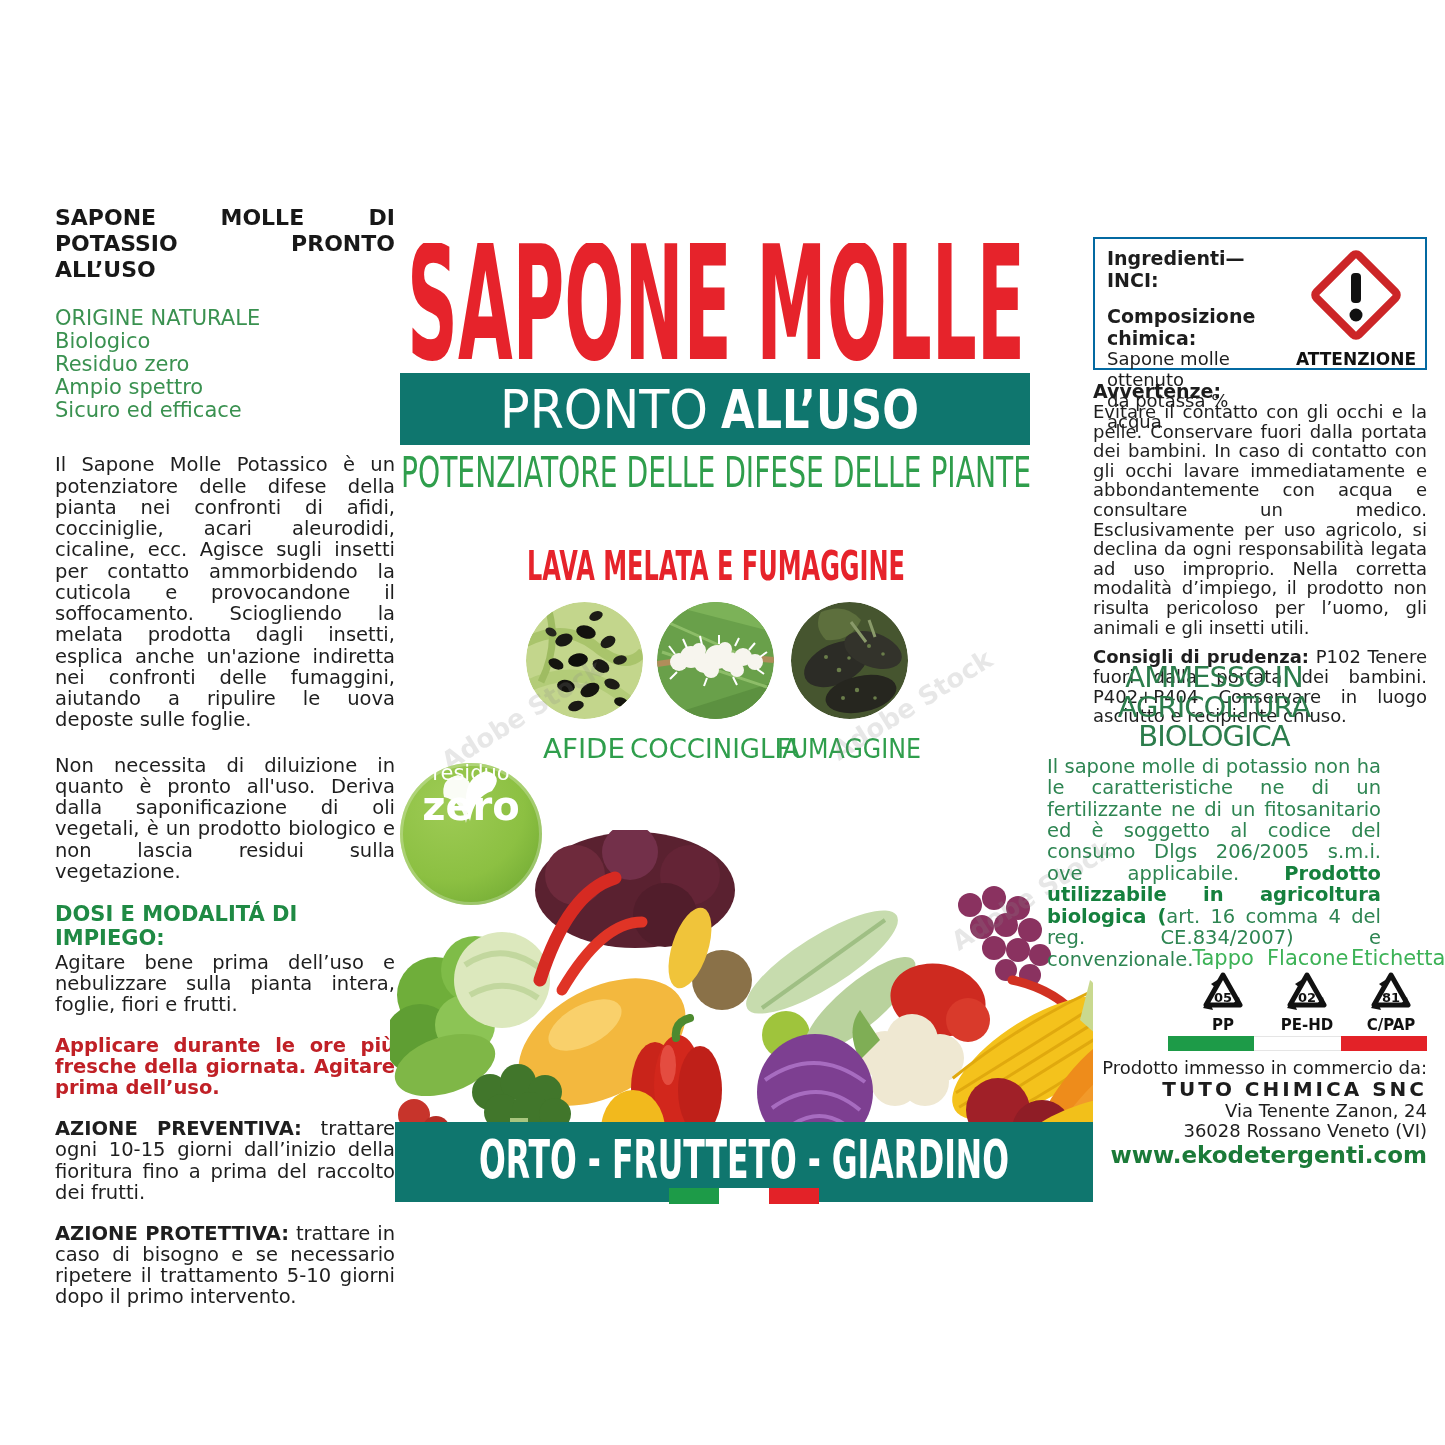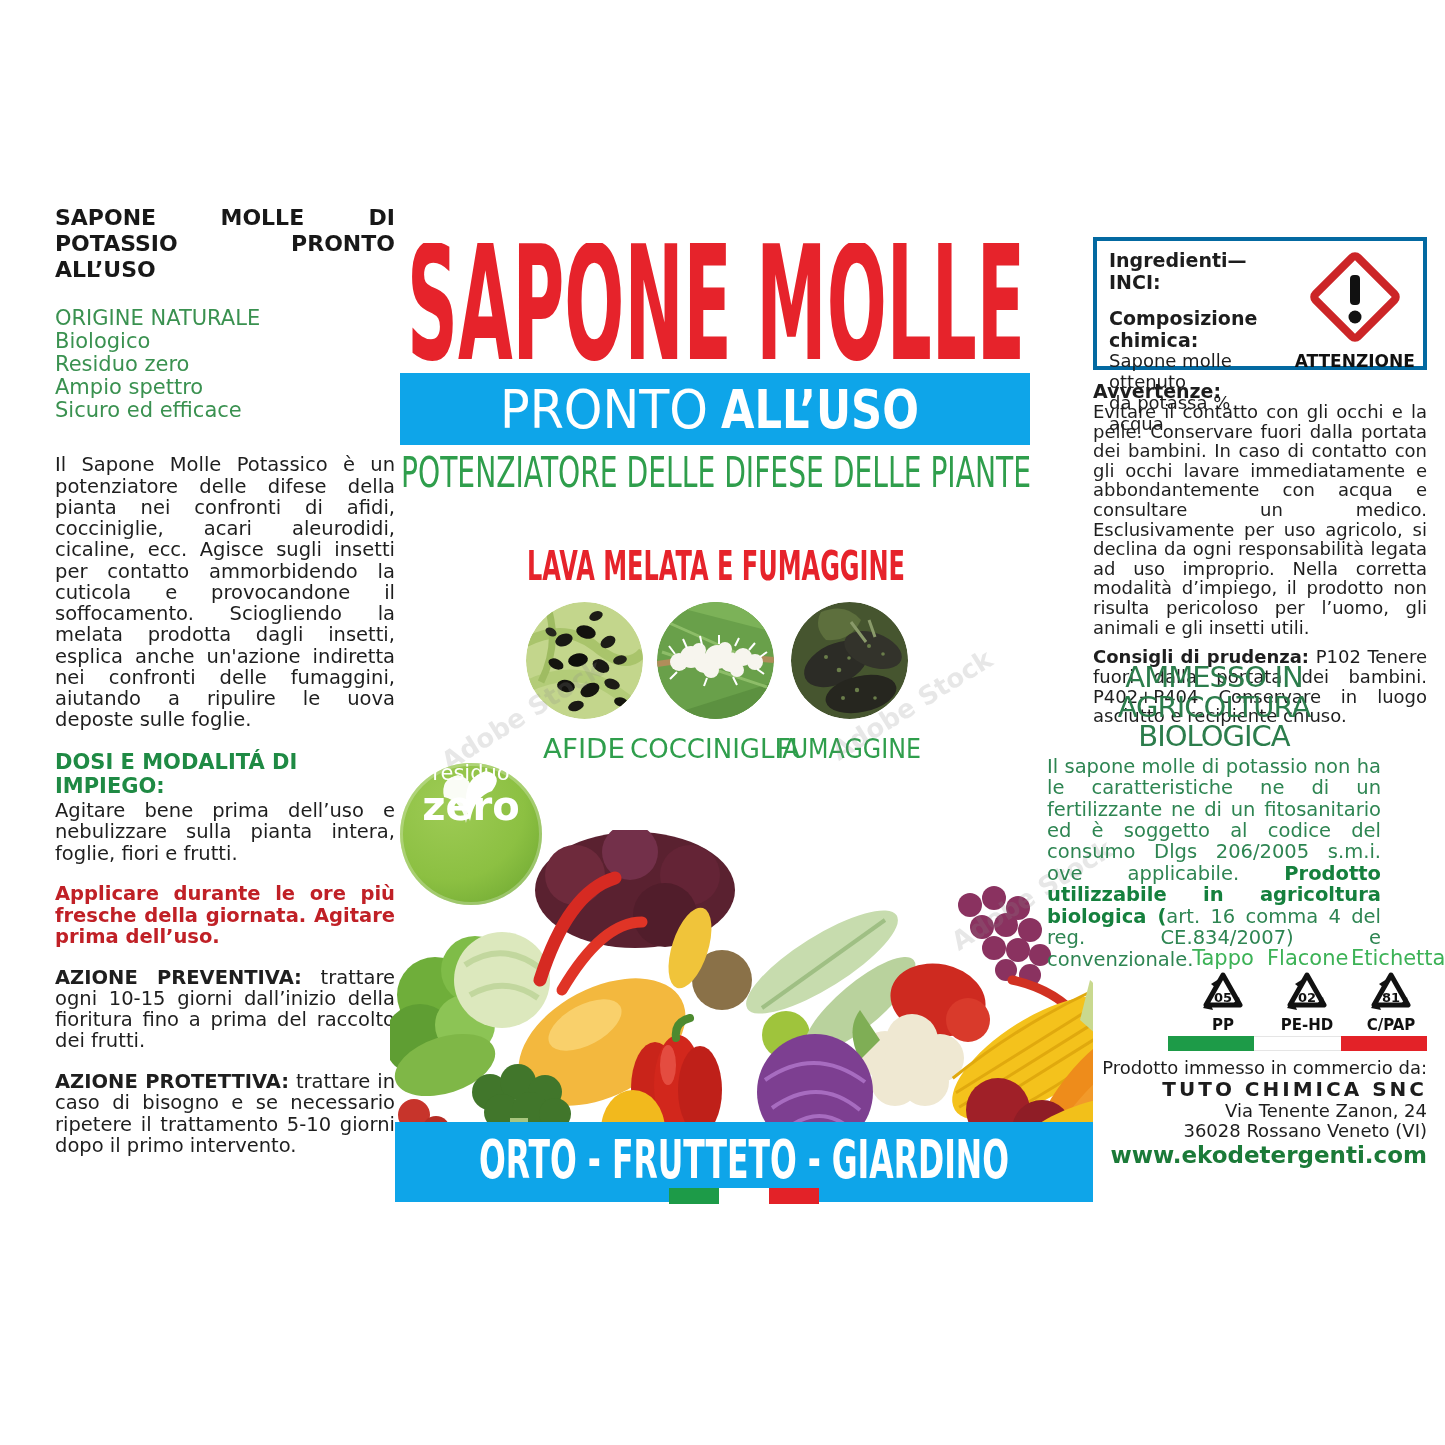--- a/index.html
+++ b/index.html
@@ -12,35 +12,35 @@
   .lc-heading{font-size:22px;font-weight:bold;line-height:1.18;color:#181818;text-align:justify;}
   .features{margin-top:24px;font-size:21px;line-height:1.1;color:#3a9150;}
   .para{margin-top:0;font-size:19.5px;line-height:1.09;text-align:justify;color:#1e1e1e;}
   .p1{margin-top:32px;}
   .p2{margin-top:24px;}
   .dosi-h{margin-top:16px;font-size:21px;font-weight:bold;color:#1f8a44;}
   .red-b{color:#c02026;font-weight:bold;}
   .lbl{font-weight:bold;}
 
   
-  .green-band{background:#0ea5e9;}
+  .green-band{background:#0f766e;}
   #pronto-band{left:400px;top:373px;width:630px;height:72px;}
   #orto-band{left:395px;top:1122px;width:698px;height:80px;}
   #flag-orto{left:50%;transform:translateX(-50%);top:66px;width:150px;height:16px;display:flex;position:absolute;}
   .flag-part{flex:1;height:100%;}
   #badge{left:400px;top:763px;width:142px;height:142px;border-radius:50%;
          background:radial-gradient(circle at 35% 30%, #9ecb55 0%, #8cc042 55%, #67a22e 100%);
          box-shadow:inset 0 0 0 3px rgba(255,255,255,.25);text-align:center;z-index:5;}
   #badge .b1{font-size:21px;color:#ffffff;line-height:1;}
   #badge .b2{font-size:40px;font-weight:bold;color:#ffffff;line-height:1;margin-top:2px;}
   .pest-circle{border-radius:50%;overflow:hidden;}
   .wm{position:absolute;color:#8a8a8a;opacity:0.20;font-size:26px;font-weight:bold;pointer-events:none;}
 
   
-  #ingr-box{left:1093px;top:237px;width:334px;height:133px;border:4px solid #0369a1;box-sizing:border-box;
+  #ingr-box{left:1093px;top:237px;width:334px;height:133px;border:2px solid #0369a1;box-sizing:border-box;
             display:flex;padding:8px 8px 6px 12px;}
   #ingr-text{width:188px;font-size:18px;line-height:1.16;}
   #ingr-text .bt{font-weight:bold;font-size:19px;}
   #ingr-text .comp{margin-top:14px;}
   #ghs{width:126px;text-align:center;margin-left:6px;}
   #ghs .att{font-size:17px;font-weight:bold;margin-top:-2px;color:#111;}
   .rc-block{left:1093px;width:334px;}
   .rc-text{font-size:18px;line-height:1.09;text-align:justify;color:#1e1e1e;}
   .rc-h{font-size:19px;font-weight:bold;}
   #bio-block{left:1047px;top:663px;width:334px;color:#2c7d4c;}
@@ -67,20 +67,21 @@
   <div id="left-col" class="abs">
     <div class="lc-heading">SAPONE MOLLE DI POTASSIO PRONTO ALL’USO</div>
     <div class="features">
       <div>ORIGINE NATURALE</div>
       <div>Biologico</div>
       <div>Residuo zero</div>
       <div>Ampio spettro</div>
       <div>Sicuro ed efficace</div>
     </div>
     <p class="para p1">Il Sapone Molle Potassico è un potenziatore delle difese della pianta nei confronti di afidi, cocciniglie, acari aleurodidi, cicaline, ecc. Agisce sugli insetti per contatto ammorbidendo la cuticola e provocandone il soffocamento. Sciogliendo la melata prodotta dagli insetti, esplica anche un'azione indiretta nei confronti delle fumaggini, aiutando a ripulire le uova deposte sulle foglie.</p>
+    <p class="para p2">Non necessita di diluizione in quanto è pronto all'uso. Deriva dalla saponificazione di oli vegetali, è un prodotto biologico e non lascia residui sulla vegetazione.</p>
     <div class="dosi-h">DOSI E MODALITÁ DI IMPIEGO:</div>
     <p class="para" style="margin-top:2px;">Agitare bene prima dell’uso e nebulizzare sulla pianta intera, foglie, fiori e frutti.</p>
     <p class="para red-b" style="margin-top:8px;">Applicare durante le ore più fresche della giornata. Agitare prima dell’uso.</p>
     <p class="para" style="margin-top:2px;"><b class="lbl">AZIONE PREVENTIVA:</b> <span>trattare ogni 10-15 giorni dall’inizio della fioritura fino a prima del raccolto dei frutti.</span></p>
     <p class="para" style="margin-top:16px;"><b class="lbl">AZIONE PROTETTIVA:</b> <span>trattare in caso di bisogno e se necessario ripetere il trattamento 5-10 giorni dopo il primo intervento.</span></p>
   </div>
 
   <svg class="abs" style="left:400px;top:243px;" width="632" height="122" viewBox="0 0 632 122">
     <text x="7" y="116" font-family="DejaVu Sans, sans-serif" font-weight="bold" font-size="158" fill="#e6232b" textLength="618" lengthAdjust="spacingAndGlyphs">SAPONE MOLLE</text>
   </svg>

